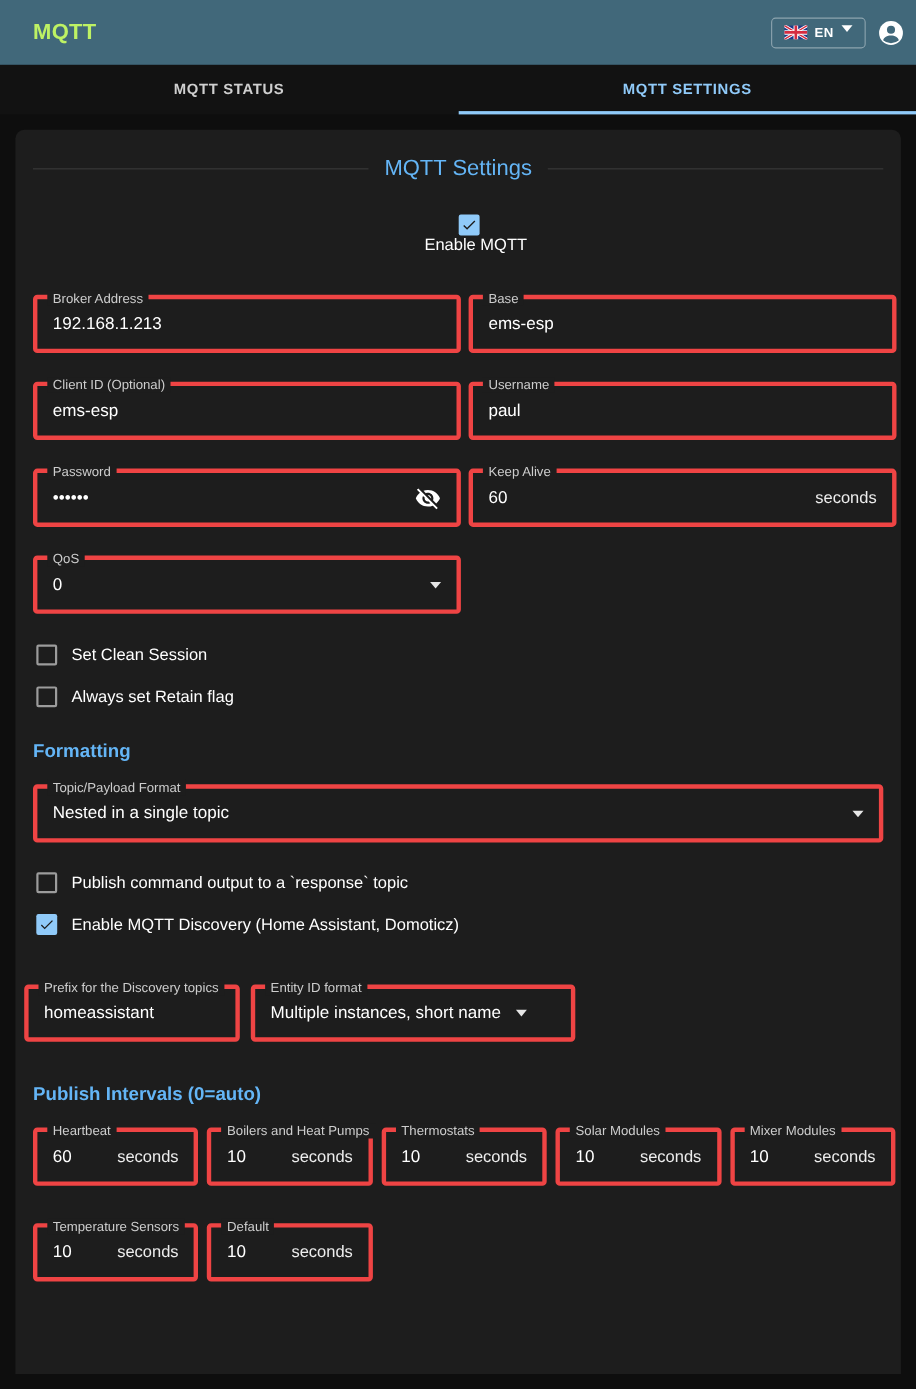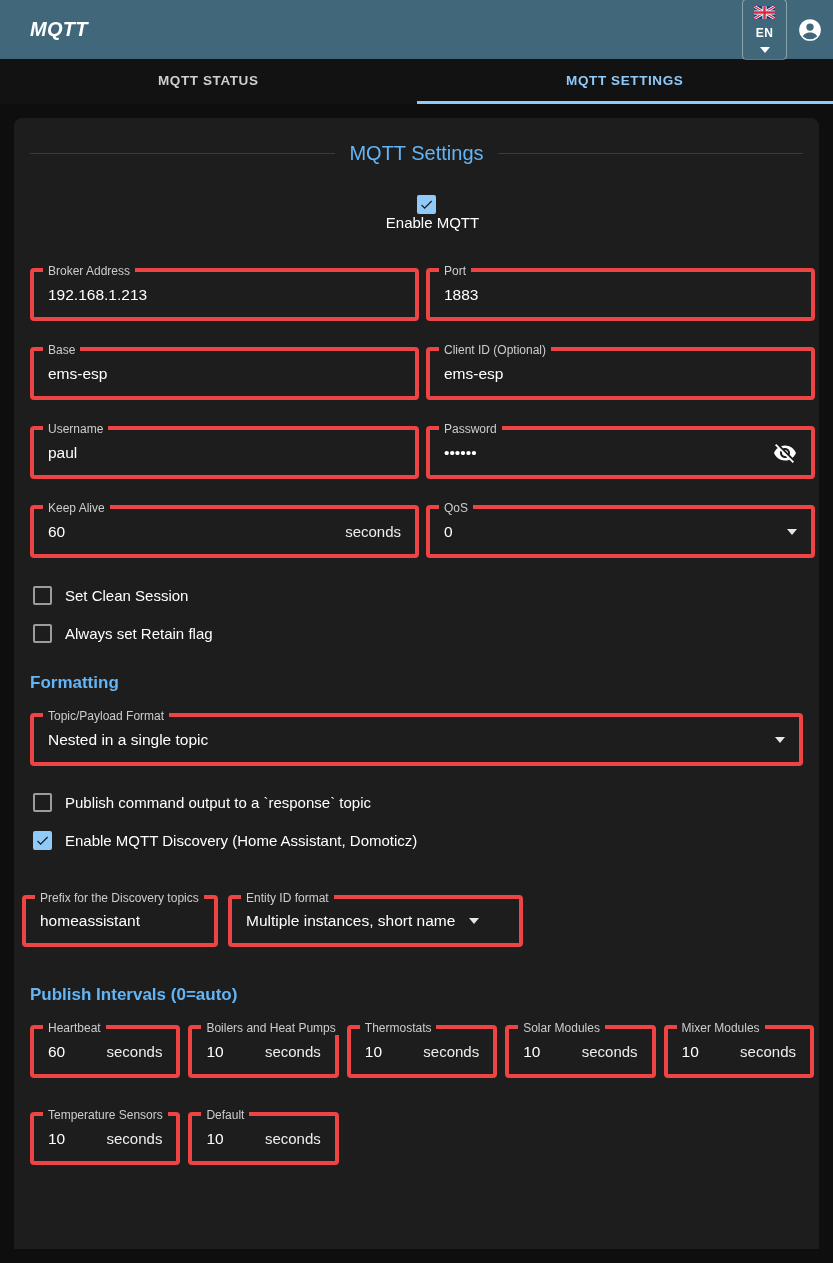--- a/index.html
+++ b/index.html
@@ -8,25 +8,25 @@
   #screen {
     position: relative; width: 833px; height: 1263px; margin: 0 auto;
     background: #0e0e0e; overflow: hidden;
   }
 
   
   .appbar {
     height: 59px; background: #41687a; display: flex; align-items: center;
     padding: 0 10px 0 30px; box-shadow: 0 2px 4px rgba(0,0,0,.4);
   }
-  .appbar-title { color:#ffffff; font-size:20px; font-weight:700; letter-spacing:.3px;font-style:italic; }
+  .appbar-title { color:#bef264; font-size:20px; font-weight:700; letter-spacing:.3px; }
   .appbar-right { margin-left:auto; display:flex; align-items:center; gap:10px; }
   .lang-btn {
-    display:flex; align-items:center; gap:7px; border:1px solid rgba(255,255,255,.4);
-    border-radius:4px; padding:6px 11px; cursor:pointer; background:transparent;flex-direction:column;
+    display:flex; align-items:flex-start; gap:7px; border:1px solid rgba(255,255,255,.4);
+    border-radius:4px; padding:6px 11px; cursor:pointer; background:transparent;
   }
   .flag { width:21px; height:13px; display:block; }
   .lang-label { color:#fff; font-size:12px; font-weight:700; letter-spacing:.4px; }
   .caret-sm { width:0; height:0; border-left:5px solid transparent; border-right:5px solid transparent; border-top:6px solid #fff; }
   .avatar { width:26px; height:26px; }
 
   
   .tabbar { height:45px; background:#121212; display:flex; }
   .tab {
     flex:1; display:flex; align-items:center; justify-content:center;
@@ -145,24 +145,20 @@
             </svg>
         </span>
         <span class="lbl">Enable MQTT</span>
       </div>
 
       <div class="grid2">
         <div class="field">
           <span class="flabel">Broker Address</span>
           <span class="fvalue">192.168.1.213</span>
         </div>
-        <div class="field">
-          <span class="flabel">Port</span>
-          <span class="fvalue">1883</span>
-        </div>
 
         <div class="field">
           <span class="flabel">Base</span>
           <span class="fvalue">ems-esp</span>
         </div>
         <div class="field">
           <span class="flabel">Client ID (Optional)</span>
           <span class="fvalue">ems-esp</span>
         </div>
 

